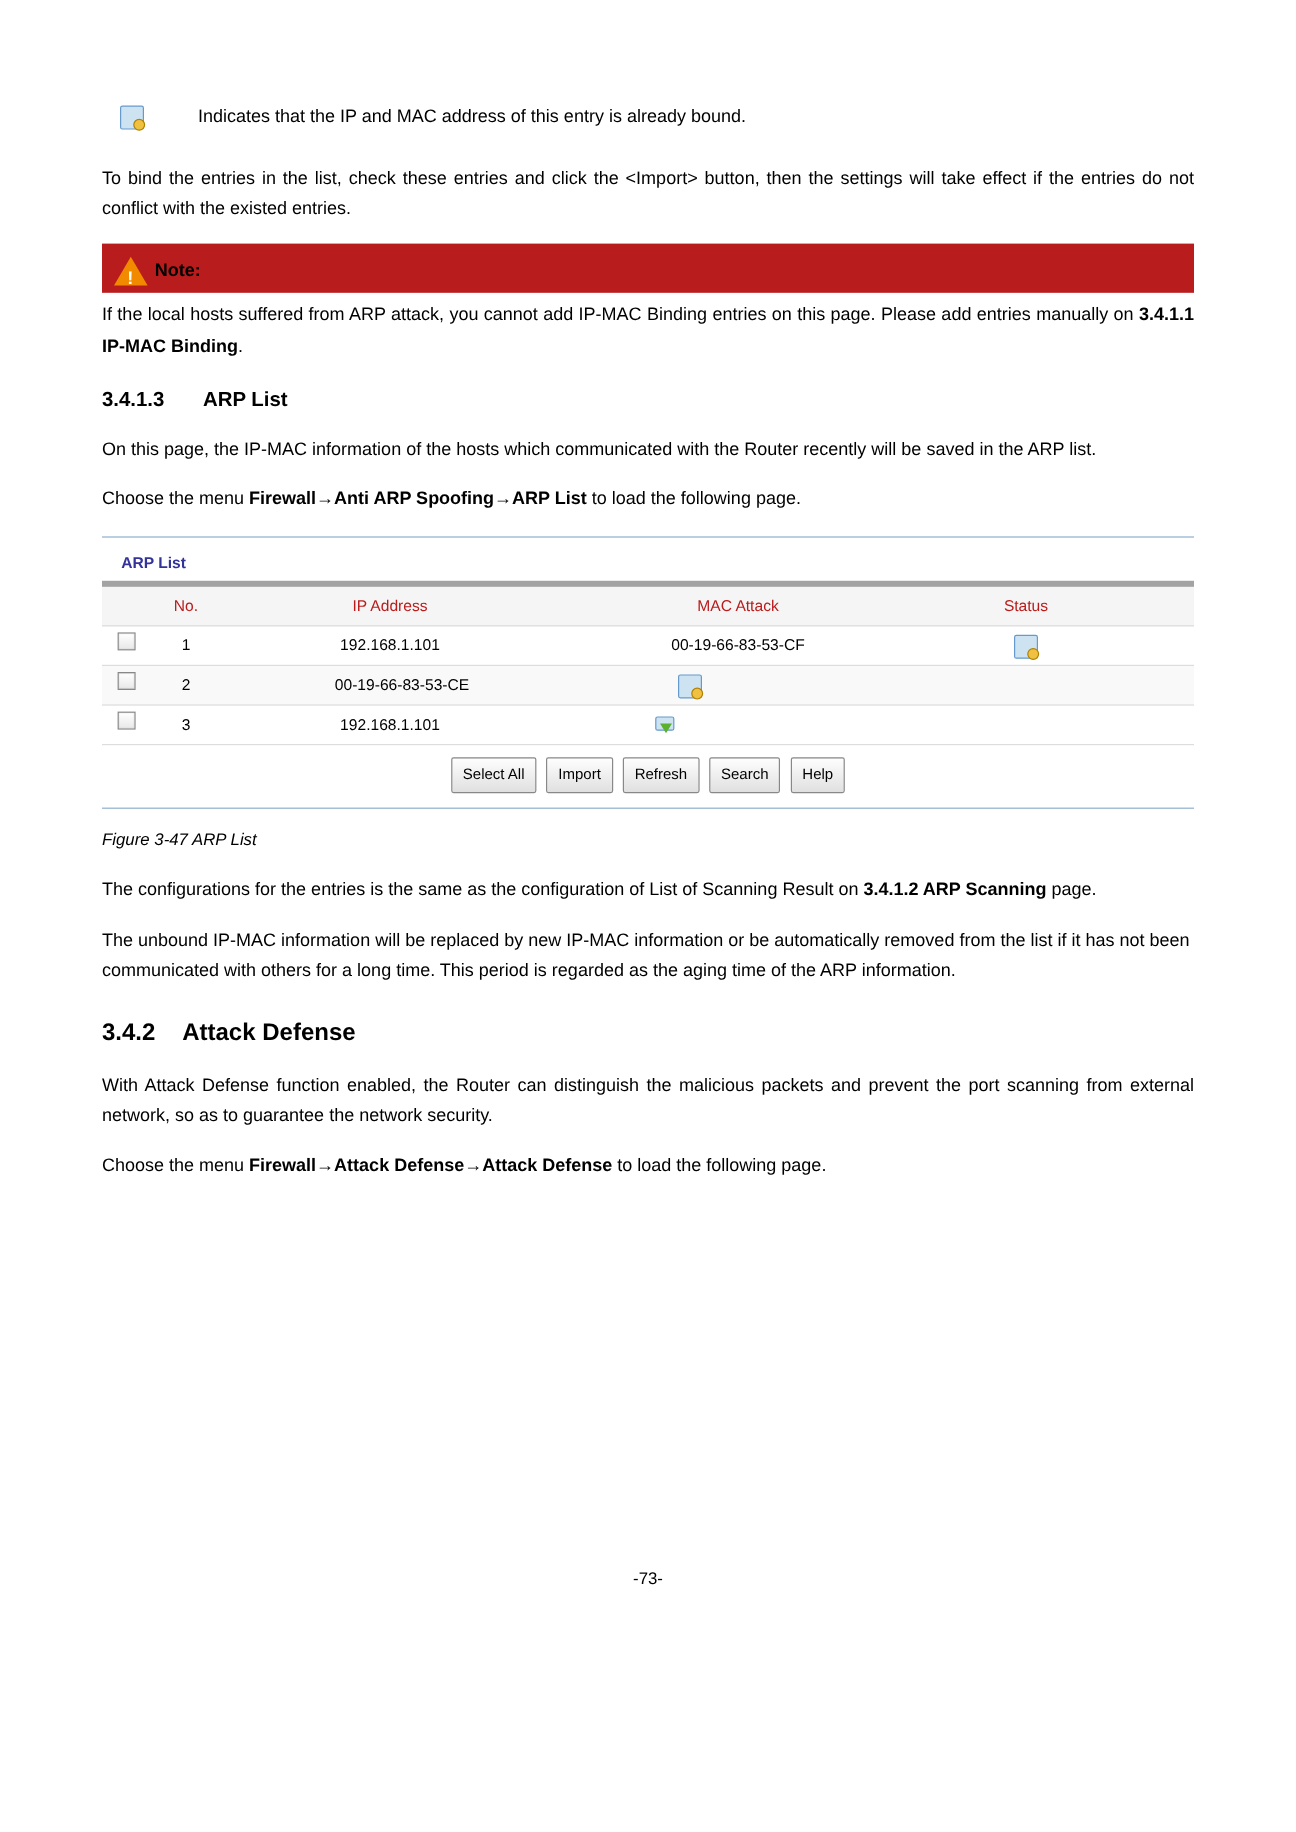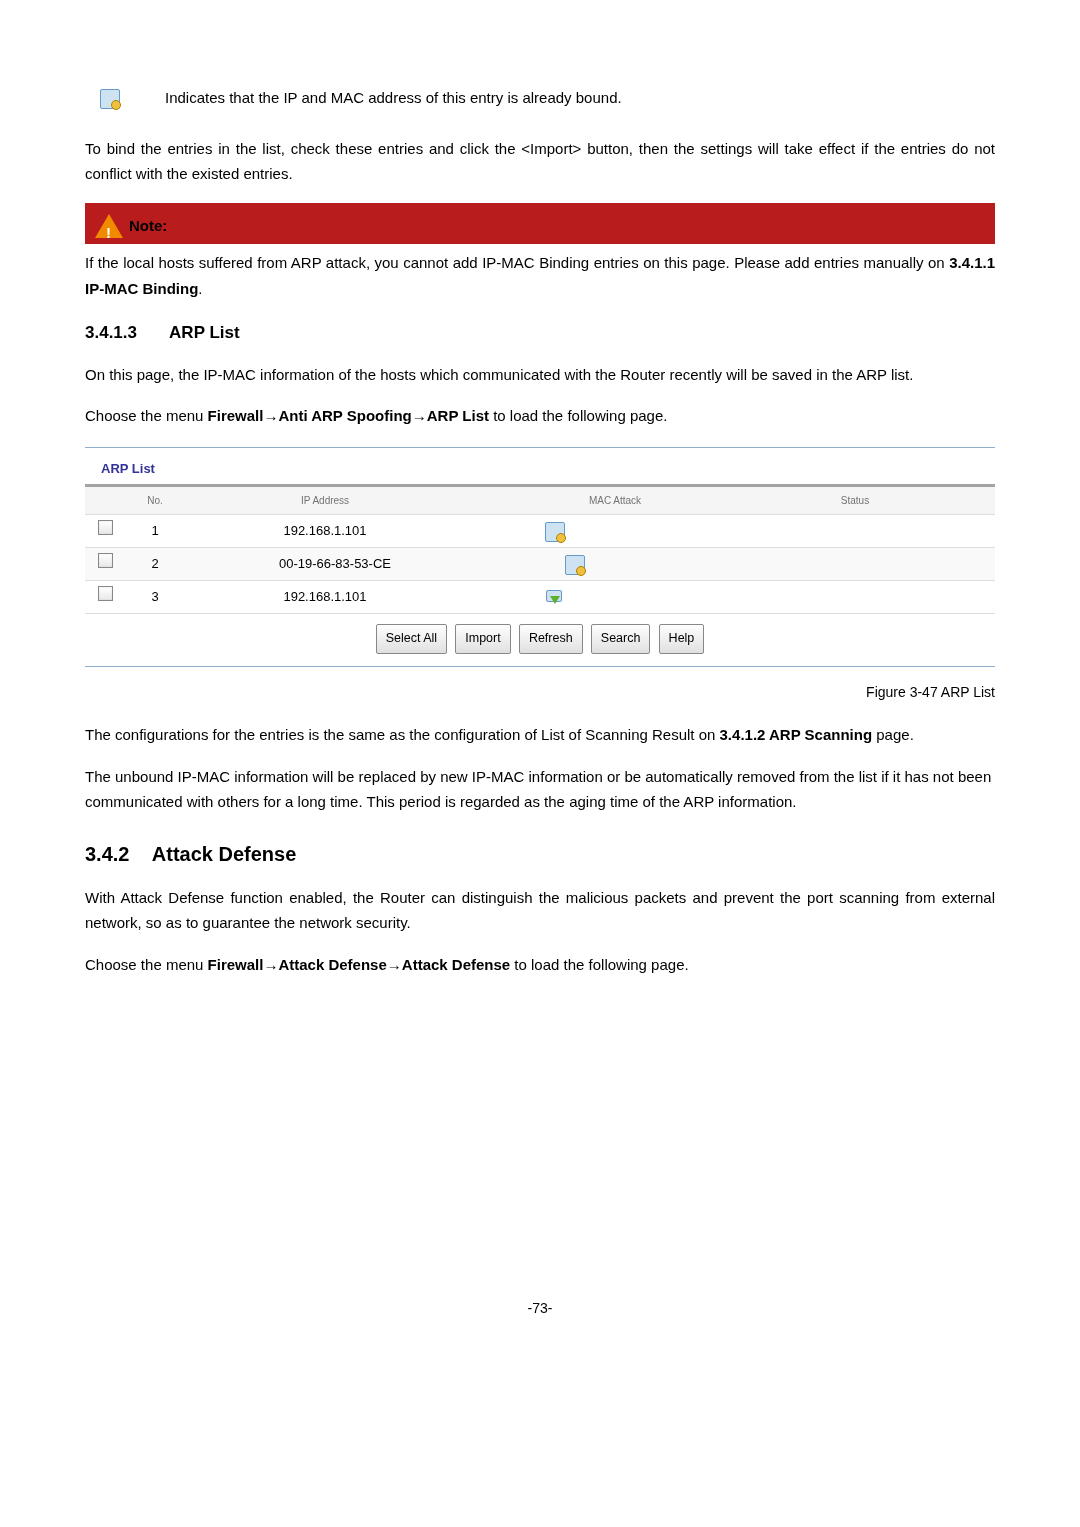--- a/index.html
+++ b/index.html
@@ -98,24 +98,24 @@
   }
   .fig-title {
     color:#333399;
     font-weight:bold;
     font-size:13px;
     padding:4px 0 4px 16px;
   }
   .arp-head {
     display:flex;
     background:#f5f5f5;
-    color:#737373;
-    font-size:10px;
+    color:#b91c1c;
+    font-size:13px;
     border-bottom:1px solid #ddd;
-    border-top:3px solid #a3a3a3;
+    border-top:5px solid #a3a3a3;
   }
   .arp-head > div, .arp-row > div {
     padding:5px 0;
     text-align:center;
   }
   .arp-row {
     display:flex;
     font-size:13px;
     border-bottom:1px solid #ddd;
   }
@@ -138,21 +138,21 @@
   }
   .btn {
     display:inline-block;
     font-size:12.5px;
     padding:3px 9px;
     border:1px solid #888;
     border-radius:2px;
     background:linear-gradient(#fefefe,#e0e0e0);
     margin:0 2px;
   }
-  .caption { text-align:right; font-size:14px; margin-bottom:18px;}
+  .caption { text-align:left; font-size:14px; margin-bottom:18px;font-style:italic;}
   .footer { text-align:center; font-size:14px; margin-top:320px;}
   .bold { font-weight:bold; }
 </style>
 </head>
 <body>
 
 <div class="row1">
   <span class="icon-cell" style="text-align:center;">
     <span class="icon-bound"></span>
   </span>
@@ -189,20 +189,21 @@
     <div class="col-no">No.</div>
     <div class="col-ip">IP Address</div>
     <div class="col-mac">MAC Attack</div>
     <div class="col-st">Status</div>
   </div>
   <div id="arp-rows">
       <div class="arp-row">
         <div class="col-chk"><span class="chk"></span></div>
         <div class="col-no">1</div>
         <div class="col-ip">192.168.1.101</div>
+        <div class="col-mac">00-19-66-83-53-CF</div>
         <div class="col-st"><span class="icon-bound"></span></div>
       </div>
       <div class="arp-row">
         <div class="col-chk"><span class="chk"></span></div>
         <div class="col-no">2</div>
         <div class="col-mac">00-19-66-83-53-CE</div>
         <div class="col-st"><span class="icon-bound"></span></div>
       </div>
       <div class="arp-row">
         <div class="col-chk"><span class="chk"></span></div>

